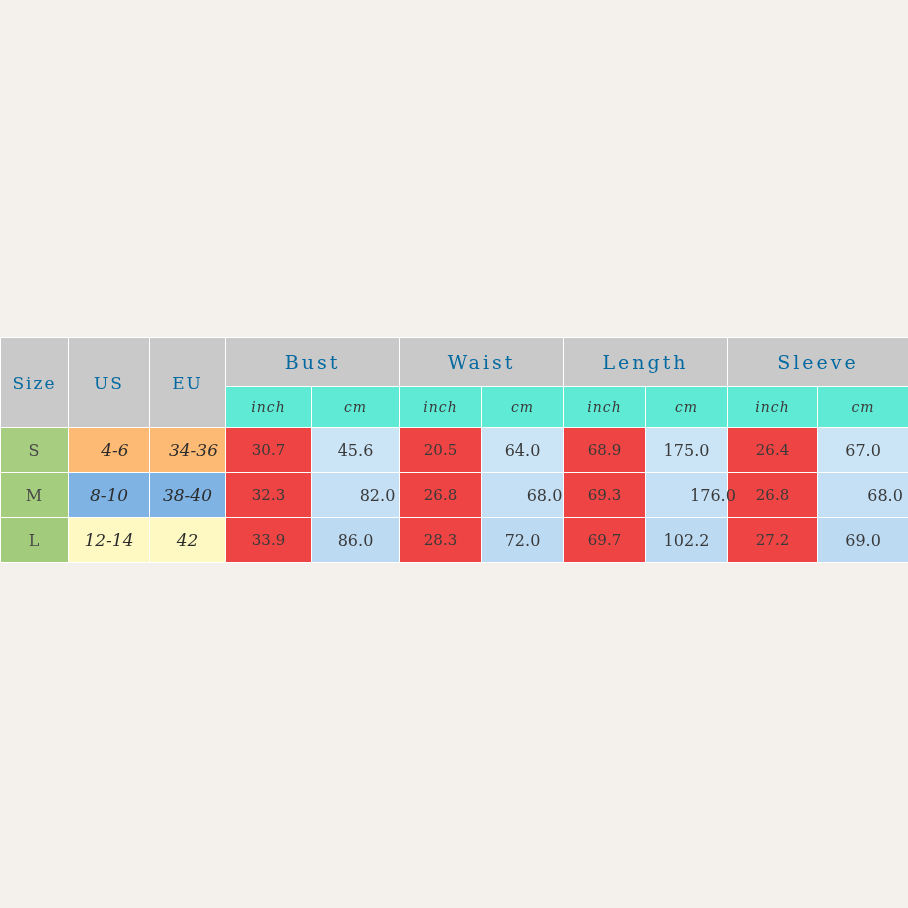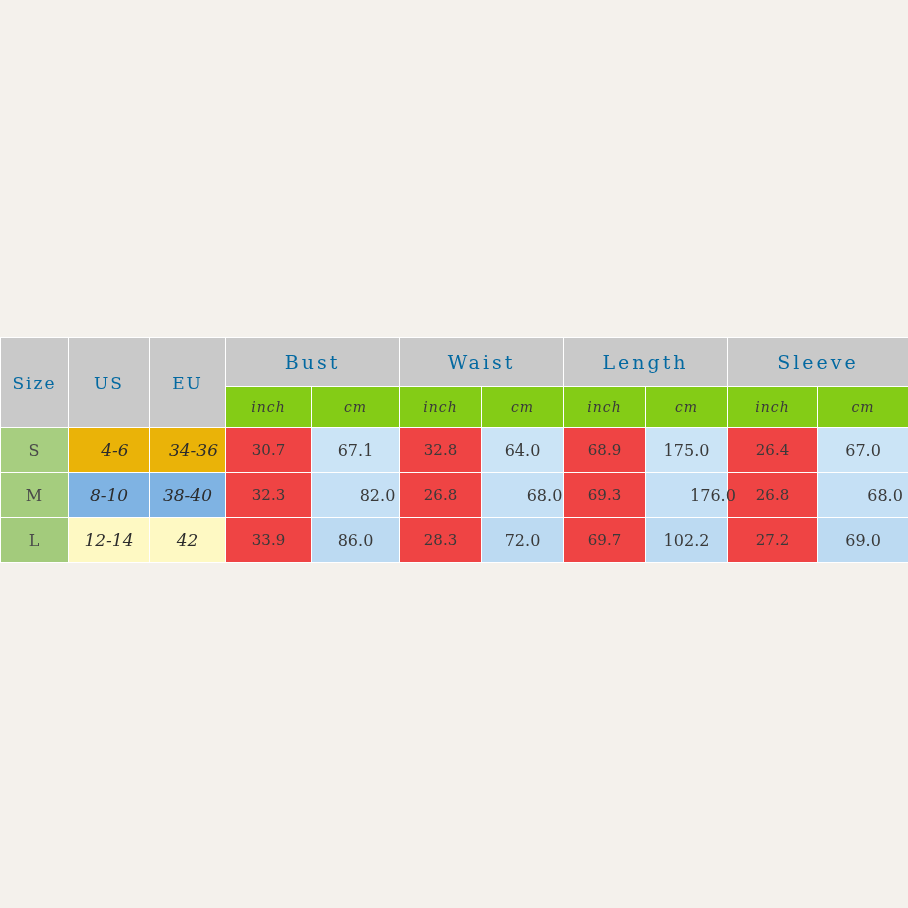--- a/index.html
+++ b/index.html
@@ -47,21 +47,21 @@
   .hdr-main {
     font-size: 19px;
     height: 48px;
     letter-spacing: 3px;
   }
   .hdr-left {
     font-size: 17px;
     letter-spacing: 2px;
   }
   .hdr-sub {
-    background: #84cc16;
+    background: #5eead4;
     color: #3a3a3a;
     font-style: italic;
     font-size: 14px;
     height: 40px;
     letter-spacing: 1px;
   }
   
   .cell-size {
     background: #a5cd7e;
     color: #4a4a4a;
@@ -83,21 +83,21 @@
     margin-top: 40px;
   }
   .cell-cm {
     background: #bfdcf2;
     color: #3a3a3a;
     font-size: 16px;
   }
   .row-1 .cell-cm { background: #cbe4f6; }
   .row-2 .cell-cm { background: #c5e0f5; padding-left: 44px; }
   .row-3 .cell-cm { background: #bcdaf2; }
-  .row-1 .cell-us, .row-1 .cell-eu { background: #eab308; padding-left: 12px; }
+  .row-1 .cell-us, .row-1 .cell-eu { background: #fdba74; padding-left: 12px; }
   .row-2 .cell-us, .row-2 .cell-eu { background: #7fb3e3; }
   .row-3 .cell-us, .row-3 .cell-eu { background: #fef9c3; }
   .row-1 .cell-size { background: #a7ce80; }
   .row-2 .cell-size { background: #a5cd7e; }
   .row-3 .cell-size { background: #a3cb7c; }
 </style>
 </head>
 <body>
 
 <div id="page">
@@ -135,22 +135,22 @@
           <th class="hdr-sub">cm</th>
           <th class="hdr-sub">inch</th>
           <th class="hdr-sub">cm</th>
         </tr>
 
         <tr class="row-1">
           <td class="cell-size">S</td>
           <td class="cell-us">4-6</td>
           <td class="cell-eu">34-36</td>
           <td class="cell-inch">30.7</td>
-          <td class="cell-cm">67.1</td>
-          <td class="cell-inch">32.8</td>
+          <td class="cell-cm">45.6</td>
+          <td class="cell-inch">20.5</td>
           <td class="cell-cm">64.0</td>
           <td class="cell-inch">68.9</td>
           <td class="cell-cm">175.0</td>
           <td class="cell-inch">26.4</td>
           <td class="cell-cm">67.0</td>
         </tr>
 
         <tr class="row-2">
           <td class="cell-size">M</td>
           <td class="cell-us">8-10</td>

